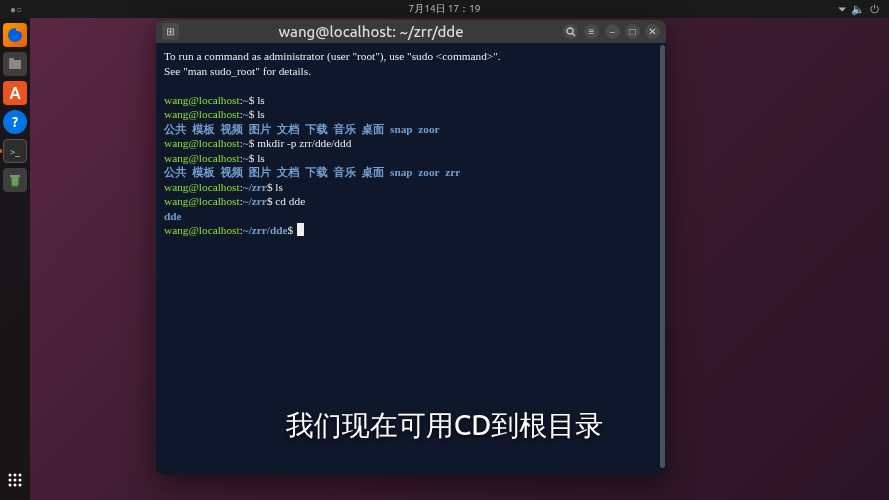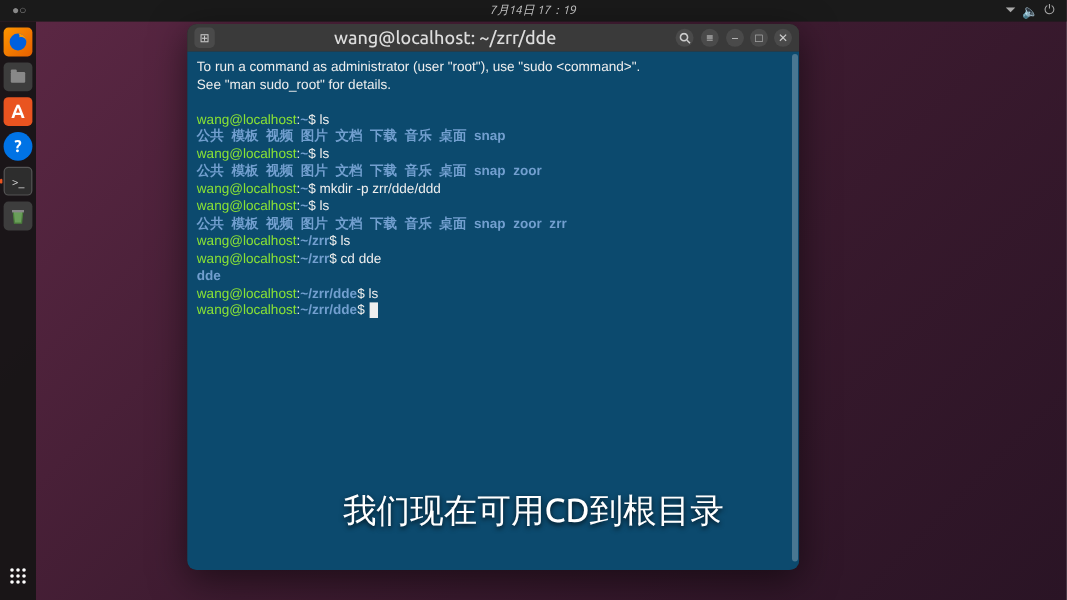--- a/index.html
+++ b/index.html
@@ -26,21 +26,20 @@
       font-size: 10px;
     }
     .top-panel .left-tray {
       display: flex;
       gap: 5px;
     }
     .top-panel .center-date {
       position: absolute;
       left: 50%;
       transform: translateX(-50%);
-      font-style: italic;
     }
     .top-panel .right-tray {
       display: flex;
       gap: 5px;
       align-items: center;
       color: #aaa;
     }
     .top-panel .right-tray span { font-size: 11px; }
     .dock {
       position: absolute;
@@ -132,24 +131,24 @@
       color: #ddd;
       font-size: 15px;
       font-weight: 500;
     }
     .titlebar-right {
       display: flex;
       gap: 5px;
     }
     .terminal-body {
       flex: 1;
-      background: #0c4a6e;
+      background: #0f172a;
       padding: 6px 8px;
       color: #eee;
-      font-family: Liberation Sans, sans-serif;
+      font-family: Liberation Serif, serif;
       font-size: 11.3px;
       line-height: 14.5px;
       overflow: hidden;
       position: relative;
     }
     .scrollbar {
       position: absolute;
       right: 1px;
       top: 2px;
       width: 5px;
@@ -250,27 +249,25 @@
       <div class="titlebar-btn round">□</div>
       <div class="titlebar-btn round">✕</div>
     </div>
   </div>
   <div class="terminal-body">
     <div class="scrollbar"></div>
     <div class="term-line">To run a command as administrator (user "root"), use "sudo &lt;command&gt;".</div>
     <div class="term-line">See "man sudo_root" for details.</div>
     <div class="term-line">&nbsp;</div>
     <div class="term-line"><span class="prompt-user">wang@localhost</span><span class="prompt-white">:</span><span class="dir-blue">~</span><span class="prompt-white">$ </span><span>ls</span></div>
-    <div class="term-line"><span class="dir-blue">公共</span>  <span class="dir-blue">模板</span>  <span class="dir-blue">视频</span>  <span class="dir-blue">图片</span>  <span class="dir-blue">文档</span>  <span class="dir-blue">下载</span>  <span class="dir-blue">音乐</span>  <span class="dir-blue">桌面</span>  <span class="dir-blue">snap</span></div>
     <div class="term-line"><span class="prompt-user">wang@localhost</span><span class="prompt-white">:</span><span class="dir-blue">~</span><span class="prompt-white">$ </span><span>ls</span></div>
     <div class="term-line"><span class="dir-blue">公共</span>  <span class="dir-blue">模板</span>  <span class="dir-blue">视频</span>  <span class="dir-blue">图片</span>  <span class="dir-blue">文档</span>  <span class="dir-blue">下载</span>  <span class="dir-blue">音乐</span>  <span class="dir-blue">桌面</span>  <span class="dir-blue">snap</span>  <span class="dir-blue">zoor</span></div>
     <div class="term-line"><span class="prompt-user">wang@localhost</span><span class="prompt-white">:</span><span class="dir-blue">~</span><span class="prompt-white">$ </span><span>mkdir -p zrr/dde/ddd</span></div>
     <div class="term-line"><span class="prompt-user">wang@localhost</span><span class="prompt-white">:</span><span class="dir-blue">~</span><span class="prompt-white">$ </span><span>ls</span></div>
     <div class="term-line"><span class="dir-blue">公共</span>  <span class="dir-blue">模板</span>  <span class="dir-blue">视频</span>  <span class="dir-blue">图片</span>  <span class="dir-blue">文档</span>  <span class="dir-blue">下载</span>  <span class="dir-blue">音乐</span>  <span class="dir-blue">桌面</span>  <span class="dir-blue">snap</span>  <span class="dir-blue">zoor</span>  <span class="dir-blue">zrr</span></div>
     <div class="term-line"><span class="prompt-user">wang@localhost</span><span class="prompt-white">:</span><span class="dir-blue">~/zrr</span><span class="prompt-white">$ </span><span>ls</span></div>
     <div class="term-line"><span class="prompt-user">wang@localhost</span><span class="prompt-white">:</span><span class="dir-blue">~/zrr</span><span class="prompt-white">$ </span><span>cd dde</span></div>
     <div class="term-line dir-blue">dde</div>
-    <div class="term-line"><span class="prompt-user">wang@localhost</span><span class="prompt-white">:</span><span class="dir-blue">~/zrr/dde</span><span class="prompt-white">$ </span><span>ls</span></div>
     <div class="term-line"><span class="prompt-user">wang@localhost</span><span class="prompt-white">:</span><span class="dir-blue">~/zrr/dde</span><span class="prompt-white">$ </span><span class="cursor"></span></div>
   </div>
 </div>
 
 <div class="subtitle">我们现在可用CD到根目录</div>
 
 </body></html>

